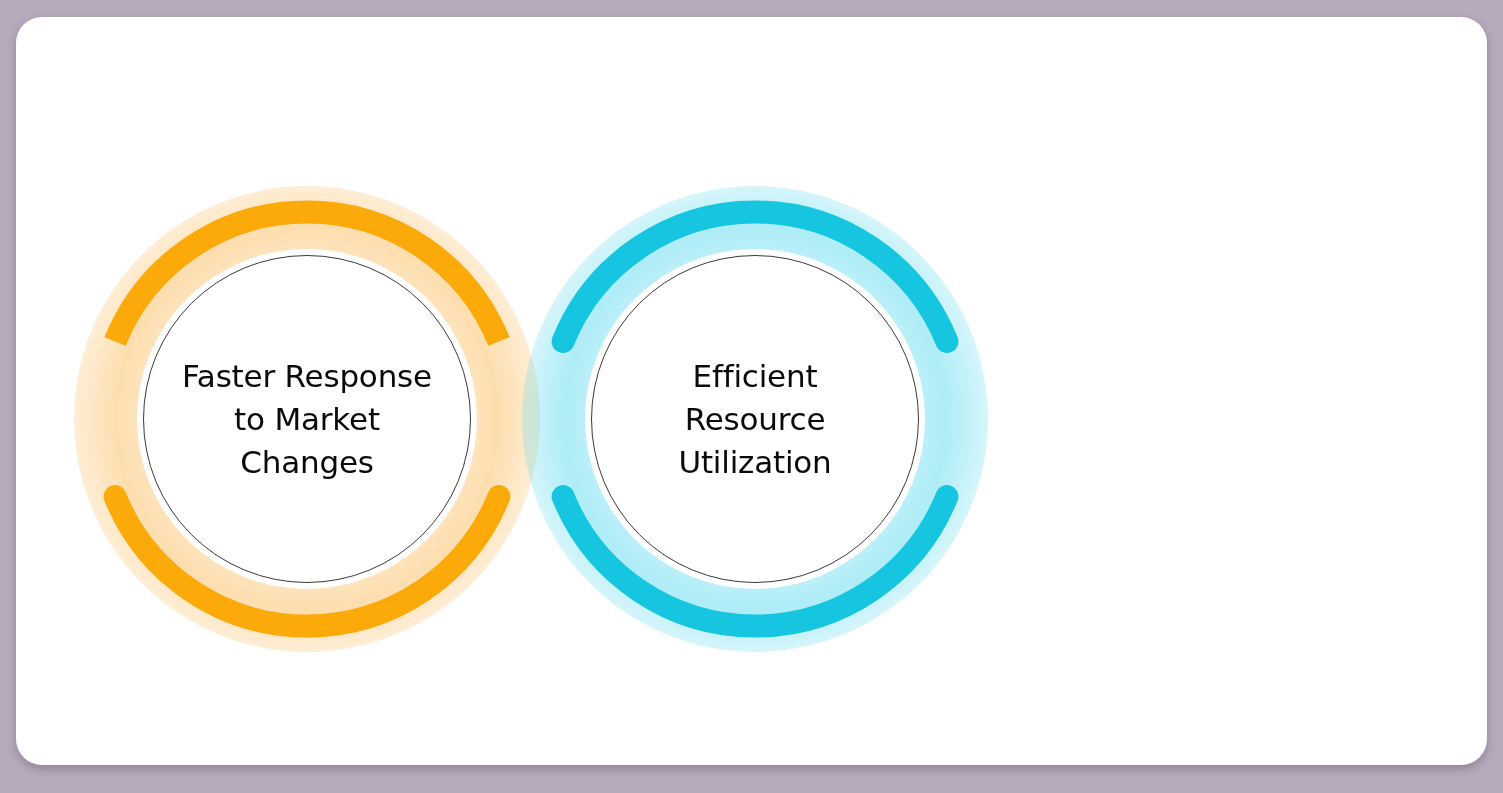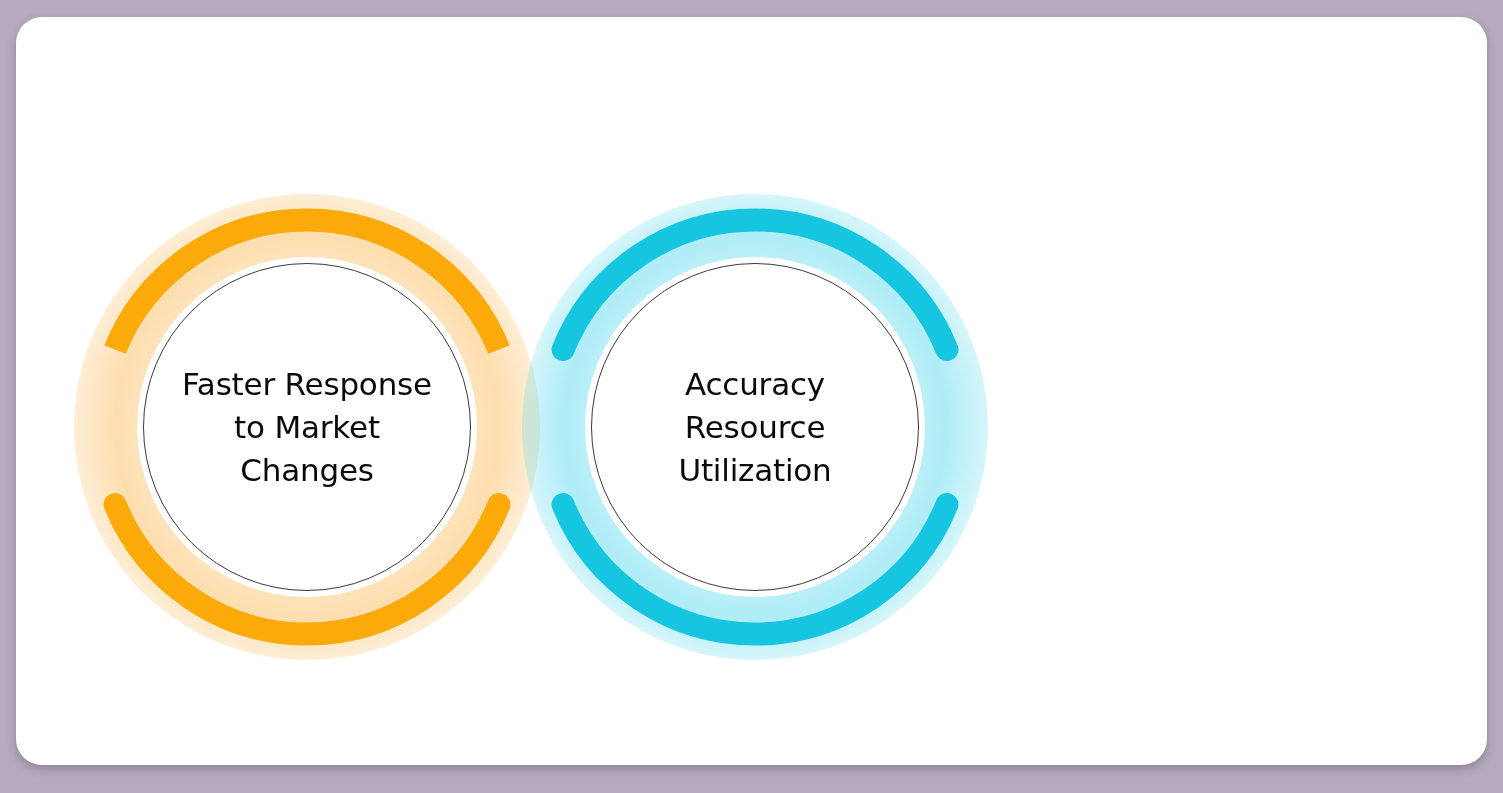--- a/index.html
+++ b/index.html
@@ -22,21 +22,21 @@
     height: 748px;
     background: #ffffff;
     border-radius: 26px;
     box-shadow: 0 4px 10px rgba(60,45,70,0.30);
     overflow: hidden;
   }
 
   #circle-row {
     position: absolute;
     left: 0;
-    top: 12px;
+    top: 4px;
     width: 1471px;
     height: 580px;
   }
 
   .ring-item {
     position: absolute;
     top: 165px;
     width: 466px;
     height: 466px;
   }
@@ -121,19 +121,19 @@
         </div>
       </div>
       <div class="ring-item pos-1">
         <div class="glow" style="background: radial-gradient(circle, rgba(255, 255, 255, 0) 0%, rgba(255, 255, 255, 0) 40%, rgba(63, 211, 236, 0.34) 50%, rgba(63, 211, 236, 0.42) 58%, rgba(63, 211, 236, 0.16) 74%, rgba(63, 211, 236, 0) 92%);"></div>
         <div class="white-disc"></div>
         <svg class="arc-svg" viewBox="0 0 466 466">
           <path d="M 424.93 155.46 A 207 207 0 0 0 41.07 155.46" fill="none" stroke="#16c6e0" stroke-width="23" stroke-linecap="round"></path>
           <path d="M 41.07 310.54 A 207 207 0 0 0 424.93 310.54" fill="none" stroke="#16c6e0" stroke-width="23" stroke-linecap="round"></path>
         </svg>
         <div class="inner-circle">
-          <div class="inner-label">Accuracy
+          <div class="inner-label">Efficient
 Resource
 Utilization</div>
         </div>
       </div>
     </div>
 </div>
 
 </body></html>

